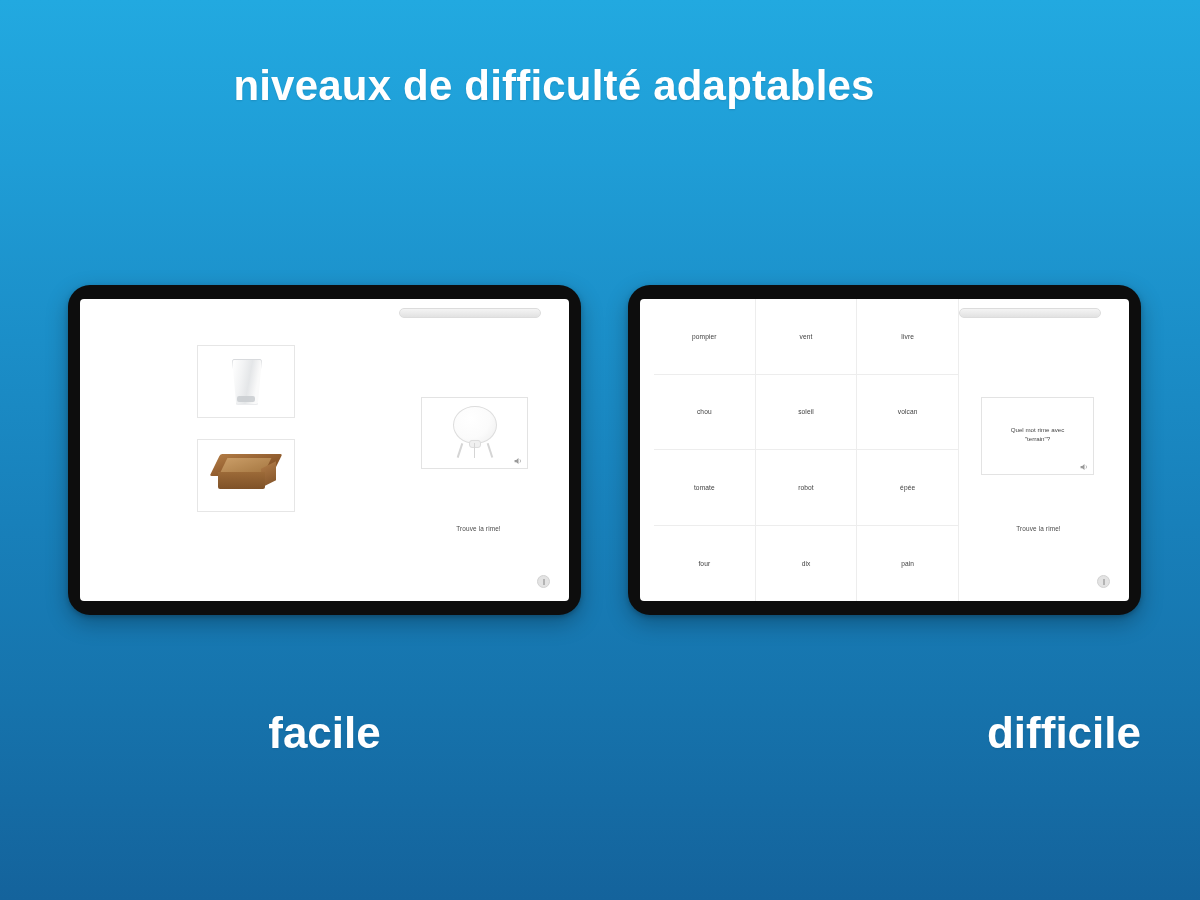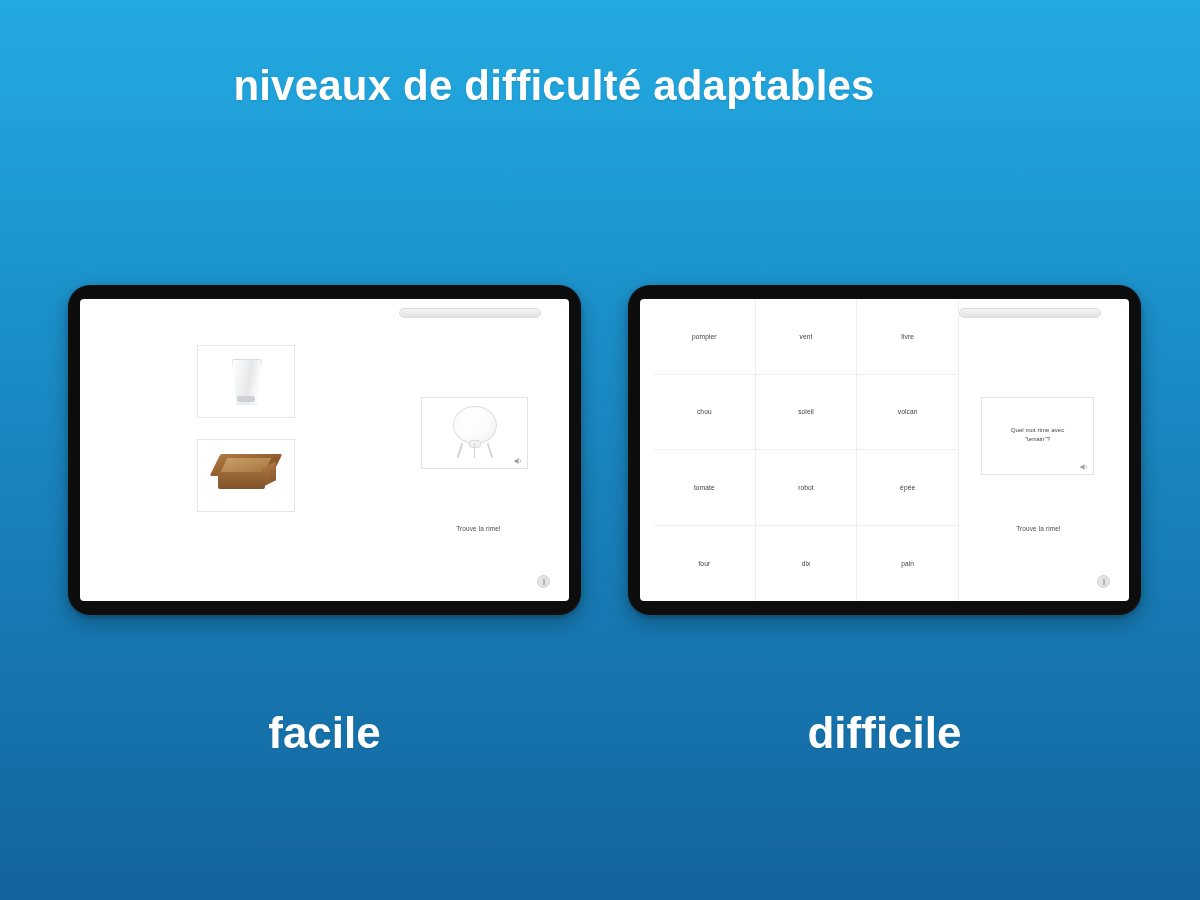--- a/index.html
+++ b/index.html
@@ -297,21 +297,21 @@
   .caption {
     position: absolute;
     top: 708px;
     color: #ffffff;
     font-size: 44px;
     font-weight: bold;
     text-align: center;
     text-shadow: 0 1px 2px rgba(0,0,0,0.10);
   }
   .caption.left  { left: 68px;  width: 513px; }
-  .caption.right { left: 628px; width: 513px; }
+  .caption.right { left: 628px; width: 513px; text-align: right; }
 </style>
 </head>
 <body>
 
 <h1 class="headline">niveaux de difficulté adaptables</h1>
 
 <div class="stage">
 
   <div class="tablet left">
     <div class="screen">

